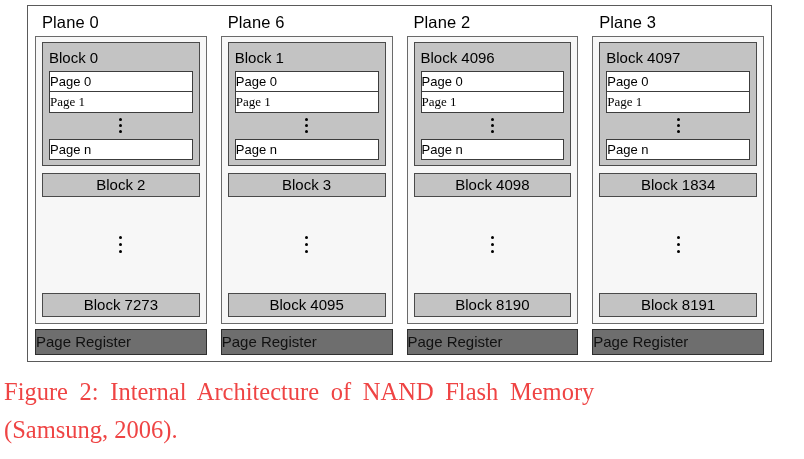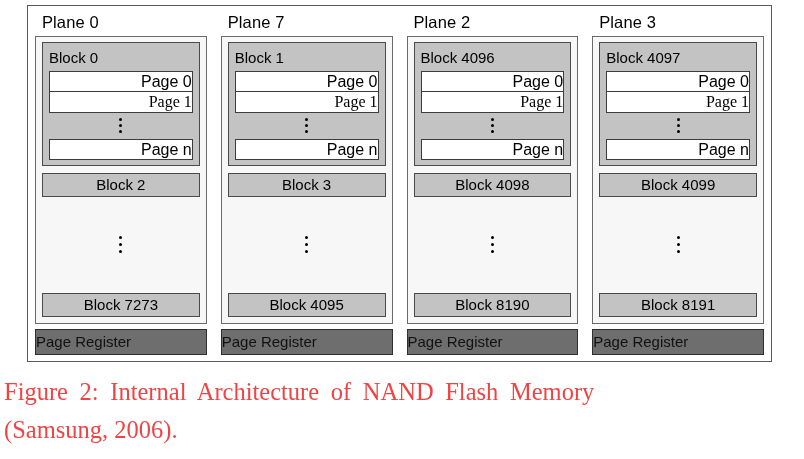--- a/index.html
+++ b/index.html
@@ -33,21 +33,21 @@
   .block-detail{
     border:1px solid #4a4a4a;background:#c3c3c3;box-sizing:border-box;
     padding:3px 6px 5px 6px;
   }
   .block-title{
     text-align:left;font-size:15px;line-height:19px;padding:2px 0 4px 0;
     white-space:nowrap;
   }
   .page-box{
     border:1px solid #3c3c3c;background:#ffffff;box-sizing:border-box;
-    text-align:right;font-size:16px;line-height:20px;height:21px;
+    text-align:left;font-size:13px;line-height:20px;height:21px;
     white-space:nowrap;
   }
   .page-box + .page-box{border-top:none;font-family:Liberation Serif, serif;}
   .vdots{
     text-align:center;height:26px;display:flex;align-items:center;
     justify-content:center;
   }
   .vdots i{
     display:block;width:3px;height:3px;background:#000;border-radius:50%;
     margin:1.6px 0;
@@ -109,21 +109,21 @@
               <i style="display:block;width:3px;height:3px;background:#000;border-radius:50%;margin:2px 0;"></i>
               <i style="display:block;width:3px;height:3px;background:#000;border-radius:50%;margin:2px 0;"></i>
             </span>
           </div>
         <div class="block-bar">Block 7273</div>
       </div>
       <div class="page-register">Page Register</div>
     </div>
 
     <div class="plane-col">
-      <div class="plane-label">Plane 7</div>
+      <div class="plane-label">Plane 6</div>
       <div class="plane-body">
         <div class="block-detail">
           <div class="block-title">Block 1</div>
           <div class="page-box">Page 0</div>
           <div class="page-box">Page 1</div>
           <div class="vdots">
               <span>
                 <i></i>
                 <i></i>
                 <i></i>
@@ -185,21 +185,21 @@
           <div class="vdots">
               <span>
                 <i></i>
                 <i></i>
                 <i></i>
               </span>
             </div>
           <div class="page-box">Page n</div>
         </div>
         <div class="gap-6"></div>
-        <div class="block-bar">Block 4099</div>
+        <div class="block-bar">Block 1834</div>
         <div class="spacer-dots">
             <span style="display:flex;flex-direction:column;align-items:center;">
               <i style="display:block;width:3px;height:3px;background:#000;border-radius:50%;margin:2px 0;"></i>
               <i style="display:block;width:3px;height:3px;background:#000;border-radius:50%;margin:2px 0;"></i>
               <i style="display:block;width:3px;height:3px;background:#000;border-radius:50%;margin:2px 0;"></i>
             </span>
           </div>
         <div class="block-bar">Block 8191</div>
       </div>
       <div class="page-register">Page Register</div>

